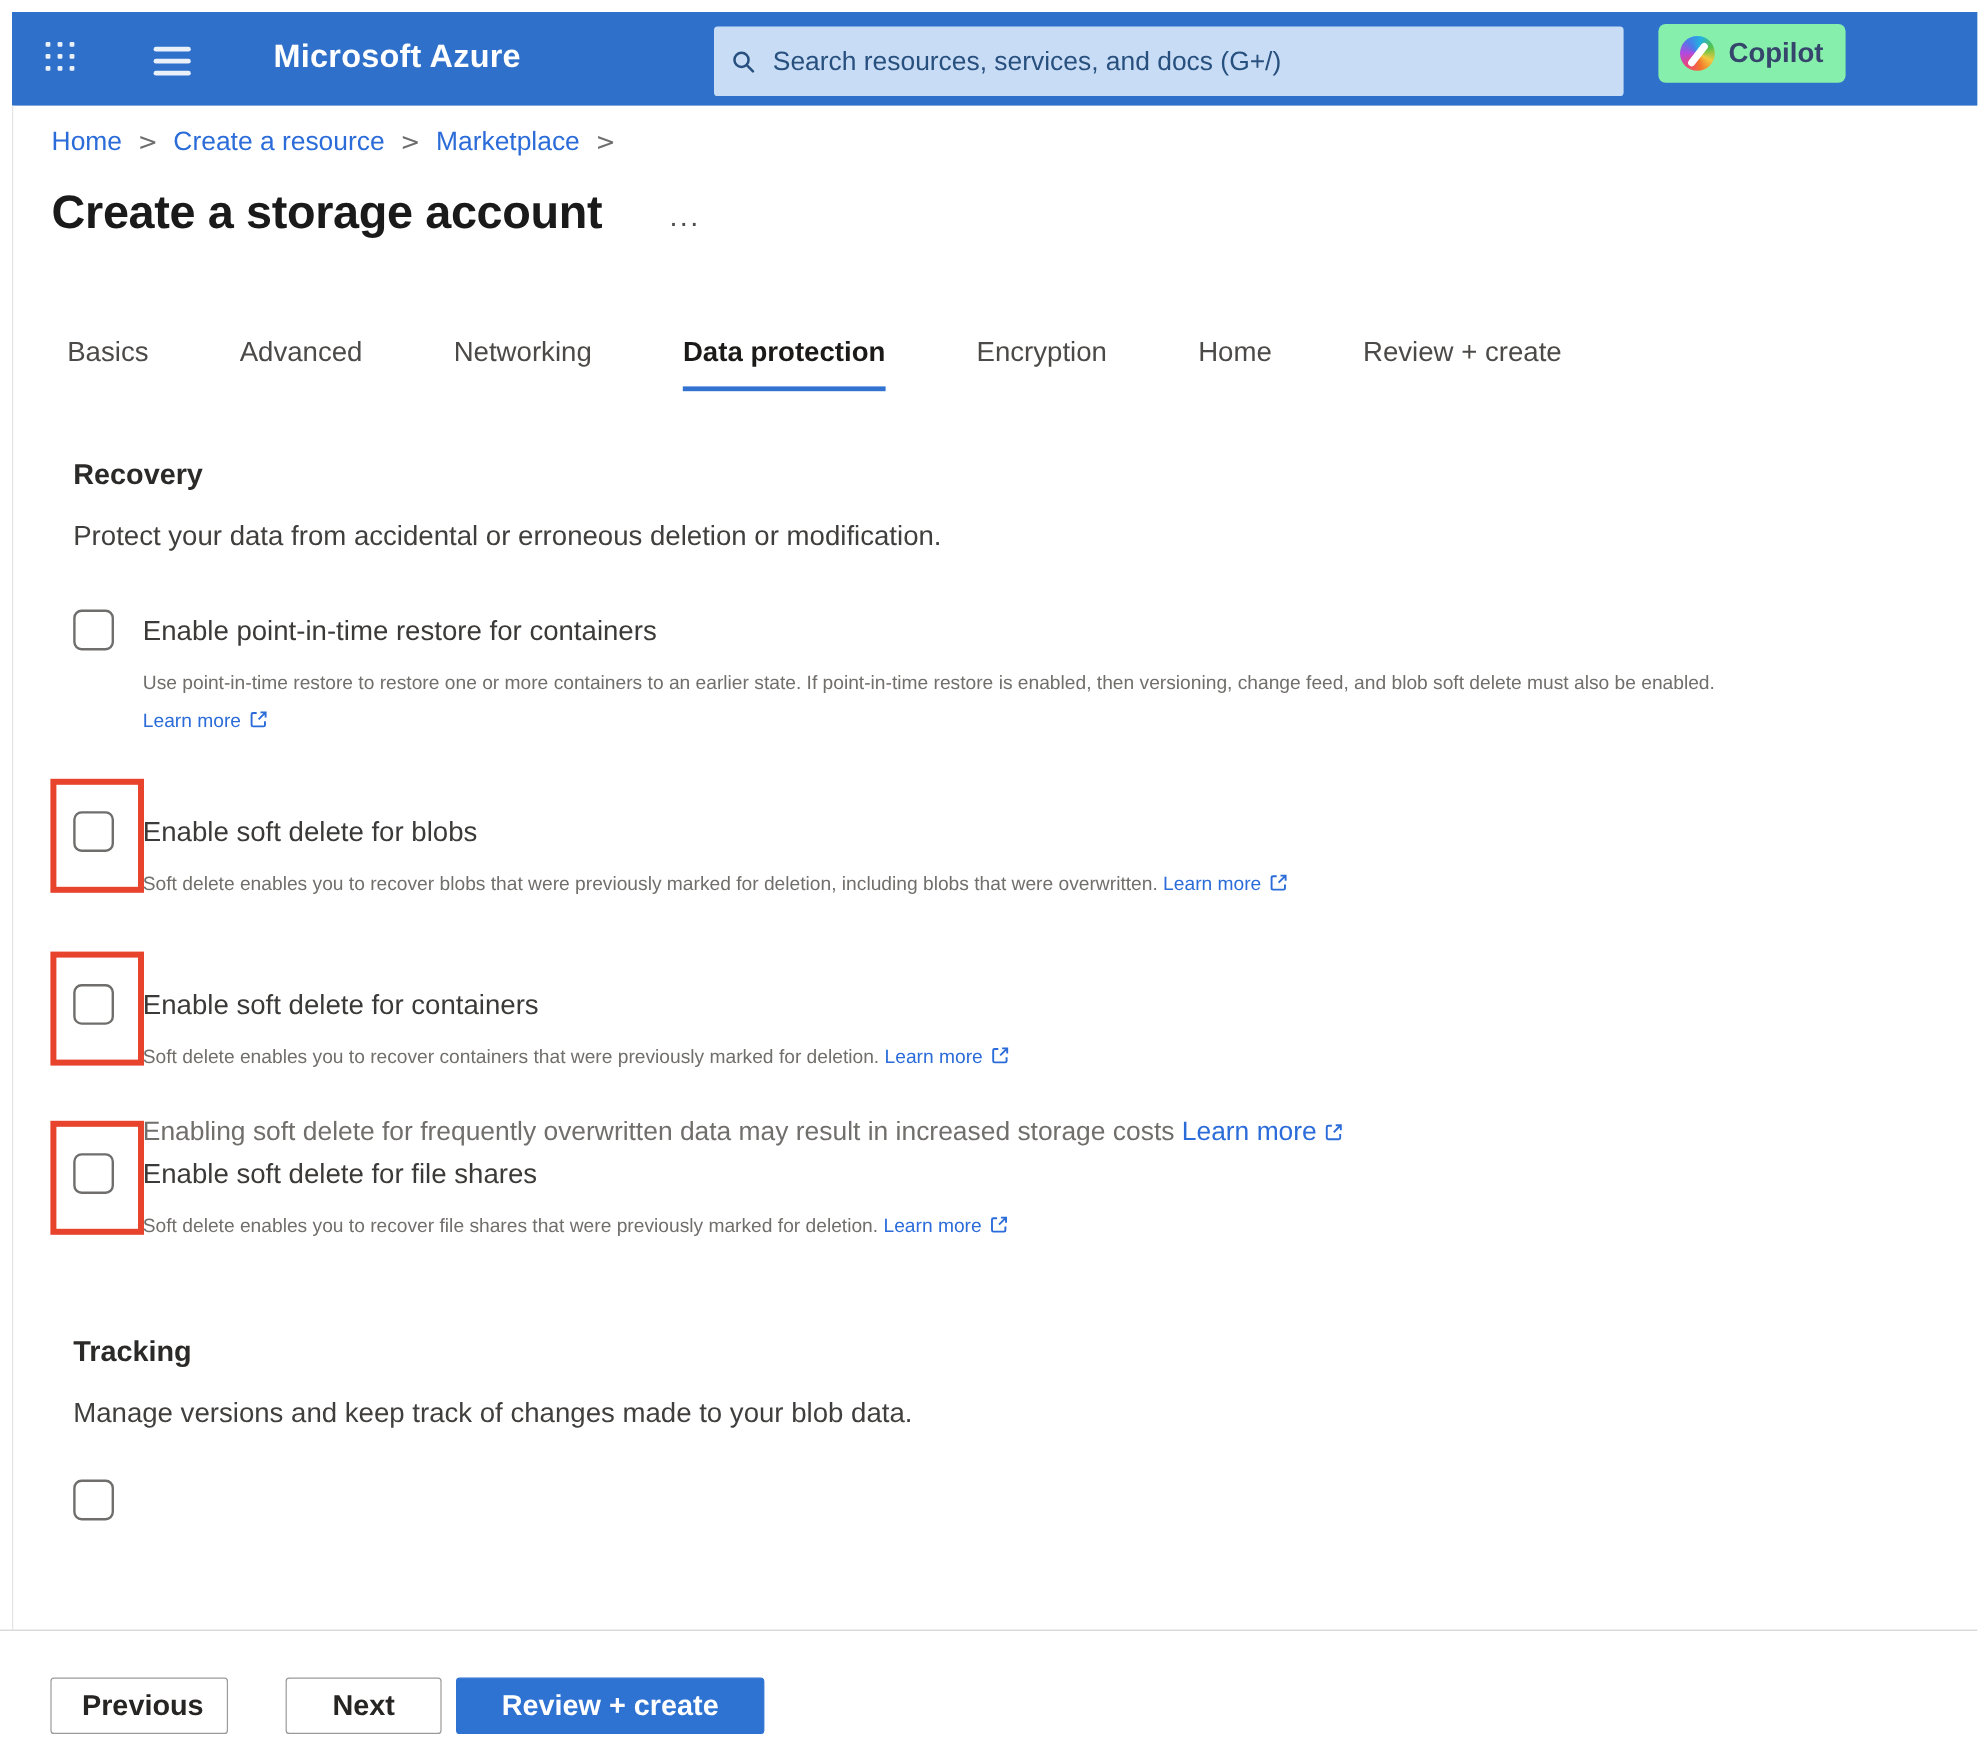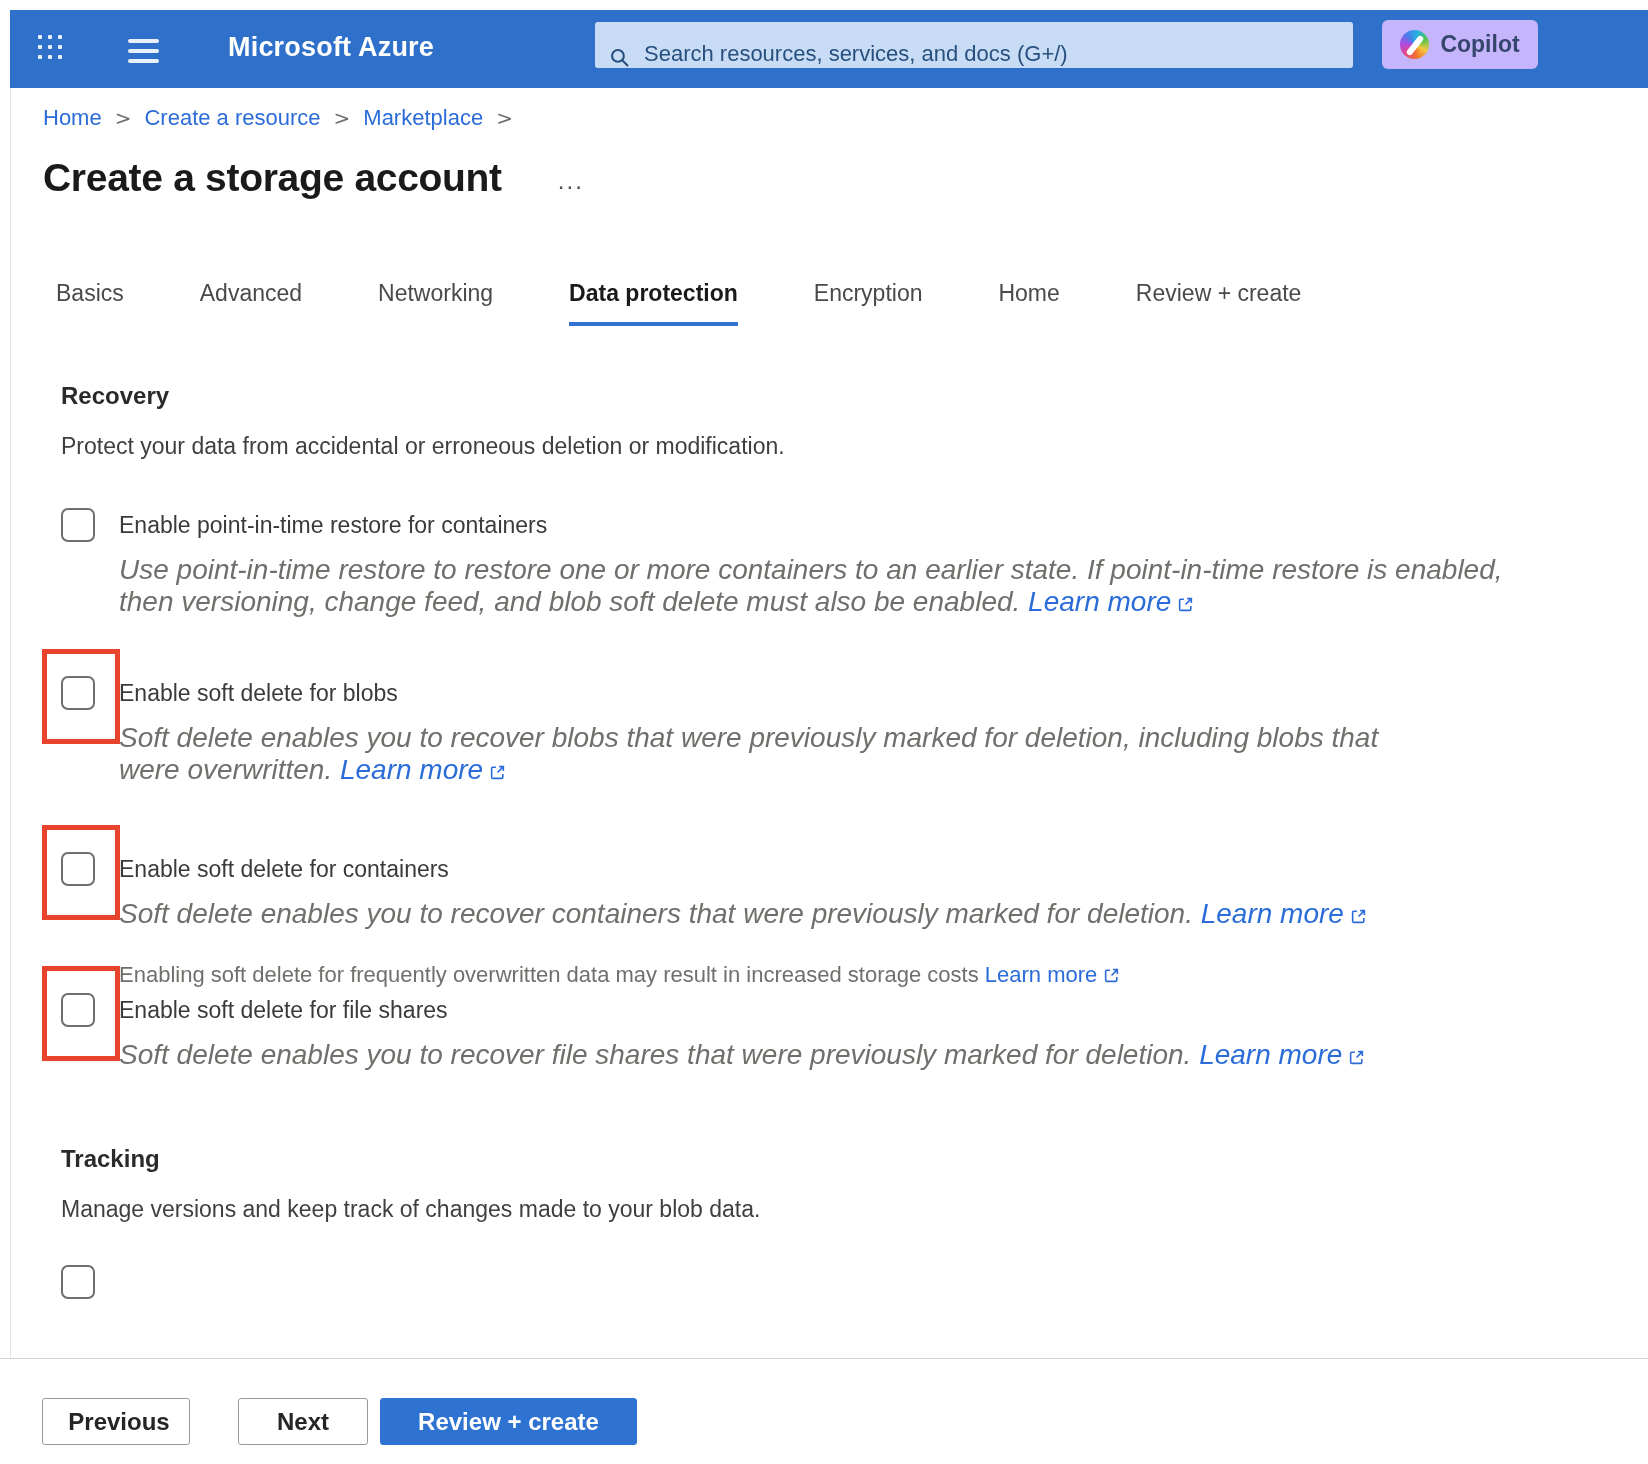--- a/index.html
+++ b/index.html
@@ -23,33 +23,33 @@
     cursor: pointer;
   }
   .waffle i { width: 4px; height: 4px; background: #eaf1fb; border-radius: 1px; }
   .hamburger { position: absolute; left: 118px; top: 29px; cursor: pointer; }
   .hamburger i { display: block; width: 31px; height: 4px; background: #e9f0fa; border-radius: 2px; margin-bottom: 6px; }
   .brand {
     position: absolute; left: 218px; top: 22px;
     color: #ffffff; font-size: 27px; font-weight: 700; letter-spacing: 0.2px;
   }
   .searchbox {
-    position: absolute; left: 585px; top: 12px; width: 758px; height: 46px;
+    position: absolute; left: 585px; top: 12px; width: 758px; height: 58px;
     background: #c9dcf5; border-radius: 3px;
-    display: flex; align-items: flex-end; padding: 0 14px;
+    display: flex; align-items: center; padding: 0 14px;
   }
   .searchbox svg { flex: none; margin-right: 12px; }
   .searchbox input {
     flex: 1; background: transparent; border: none; outline: none;
     font-family: inherit; font-size: 22px; color: #22497c;
   }
   .searchbox input::placeholder { color: #27507e; opacity: 1; }
   .copilot-btn {
     position: absolute; right: 110px; top: 10px; height: 49px; width: 156px;
-    background: #c4b5fd; border: none; border-radius: 6px;
+    background: #86efac; border: none; border-radius: 6px;
     display: flex; align-items: center; justify-content: center; gap: 11px;
     cursor: pointer;
   }
   .copilot-logo {
     width: 29px; height: 29px; border-radius: 50%; position: relative; overflow: hidden;
     background: conic-gradient(from 220deg, #e8467c, #b14ae0, #4a7ce8, #23b1e0, #55c44a, #f3c93f, #f3722c, #e8467c);
   }
   .copilot-logo::after {
     content: ""; position: absolute; left: 12px; top: 4px; width: 6px; height: 23px;
     background: #ffffff; border-radius: 3px; transform: rotate(38deg);
@@ -82,21 +82,21 @@
   .cb-col { width: 34px; margin-right: 24px; position: relative; flex: none; }
   .checkbox {
     width: 34px; height: 34px; background: #fff;
     border: 2.5px solid #6f6e6d; border-radius: 7px; cursor: pointer; margin-top: 2px;
   }
   .annotation-box {
     position: absolute; left: -19px; top: -25px; width: 78px; height: 95px;
     border: 5px solid #e8432d; pointer-events: none;
   }
   .option-label { font-size: 23px; color: #3b3a39; margin-top: 6px; cursor: default; }
-  .option-desc { margin-top: 15px; font-size: 28px; color: #716f6b; line-height: 32px; font-style: italic; }
+  .option-desc { margin-top: 15px; font-size: 16px; color: #716f6b; line-height: 32px; }
   .w1 { max-width: 1405px; }
   .w2 { max-width: 1300px; }
   .w3 { max-width: 1405px; }
   .option-note { margin-top: 29px; font-size: 22px; color: #716f6b; line-height: 32px; }
   .learn { color: #2b6cd9; text-decoration: none; cursor: pointer; white-space: nowrap; }
   .ext { display: inline-block; vertical-align: -2px; margin-left: 6px; }
 
   .mt-row1 { margin-top: 46px; }
   .mt-row2 { margin-top: 56px; }
   .mt-row3 { margin-top: 64px; }

